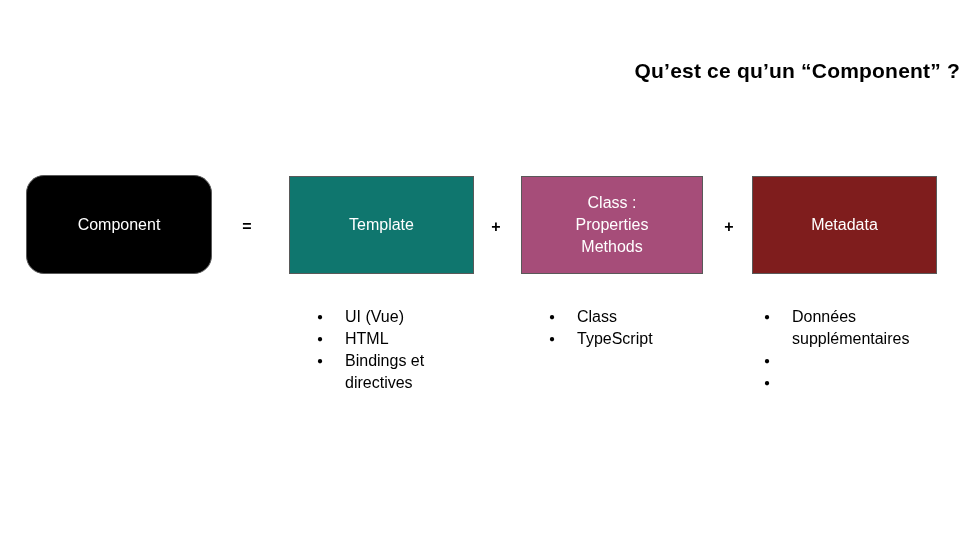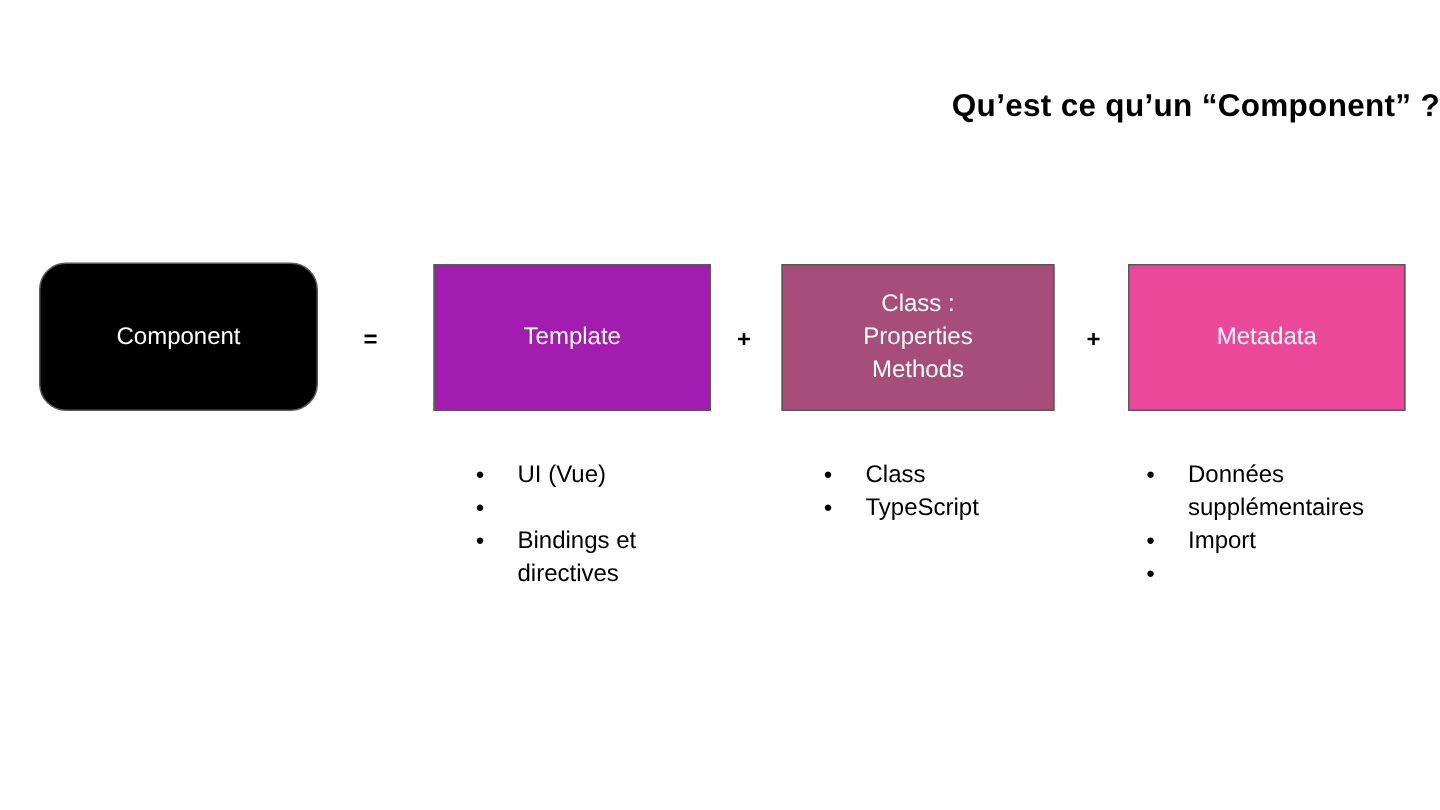--- a/index.html
+++ b/index.html
@@ -98,45 +98,46 @@
 <div class="slide">
 
   <h1 class="title">Qu’est ce qu’un “Component” ?</h1>
 
   <div class="box box-component" style="background-color: #000000; border-color: rgb(89, 89, 89);">
     <span>Component</span>
   </div>
 
   <div class="op op-equals">=</div>
 
-  <div class="box box-template" style="background-color: #a21caf; border-color: rgb(89, 89, 89);">
+  <div class="box box-template" style="background-color: #0f766e; border-color: rgb(89, 89, 89);">
     <span>Template</span>
   </div>
 
   <div class="op op-plus-1">+</div>
 
   <div class="box box-class" style="background-color: rgb(166, 77, 121); border-color: rgb(89, 89, 89);">
     <span>Class :</span>
     <span>Properties</span>
     <span>Methods</span>
   </div>
 
   <div class="op op-plus-2">+</div>
 
-  <div class="box box-metadata" style="background-color: #ec4899; border-color: rgb(89, 89, 89);">
+  <div class="box box-metadata" style="background-color: #7f1d1d; border-color: rgb(89, 89, 89);">
     <span>Metadata</span>
   </div>
 
   <ul class="blist list-template">
     <li>
       <span class="bullet">●</span>
       <span class="txt">UI (Vue)</span>
     </li>
     <li>
       <span class="bullet">●</span>
+      <span class="txt">HTML</span>
     </li>
     <li>
       <span class="bullet">●</span>
       <span class="txt">Bindings et directives</span>
     </li>
   </ul>
 
   <ul class="blist list-class">
     <li>
       <span class="bullet">●</span>
@@ -148,20 +149,19 @@
     </li>
   </ul>
 
   <ul class="blist list-metadata">
     <li>
       <span class="bullet">●</span>
       <span class="txt">Données supplémentaires</span>
     </li>
     <li>
       <span class="bullet">●</span>
-      <span class="txt">Import</span>
     </li>
     <li>
       <span class="bullet">●</span>
     </li>
   </ul>
 
 </div>
 
 </body></html>

